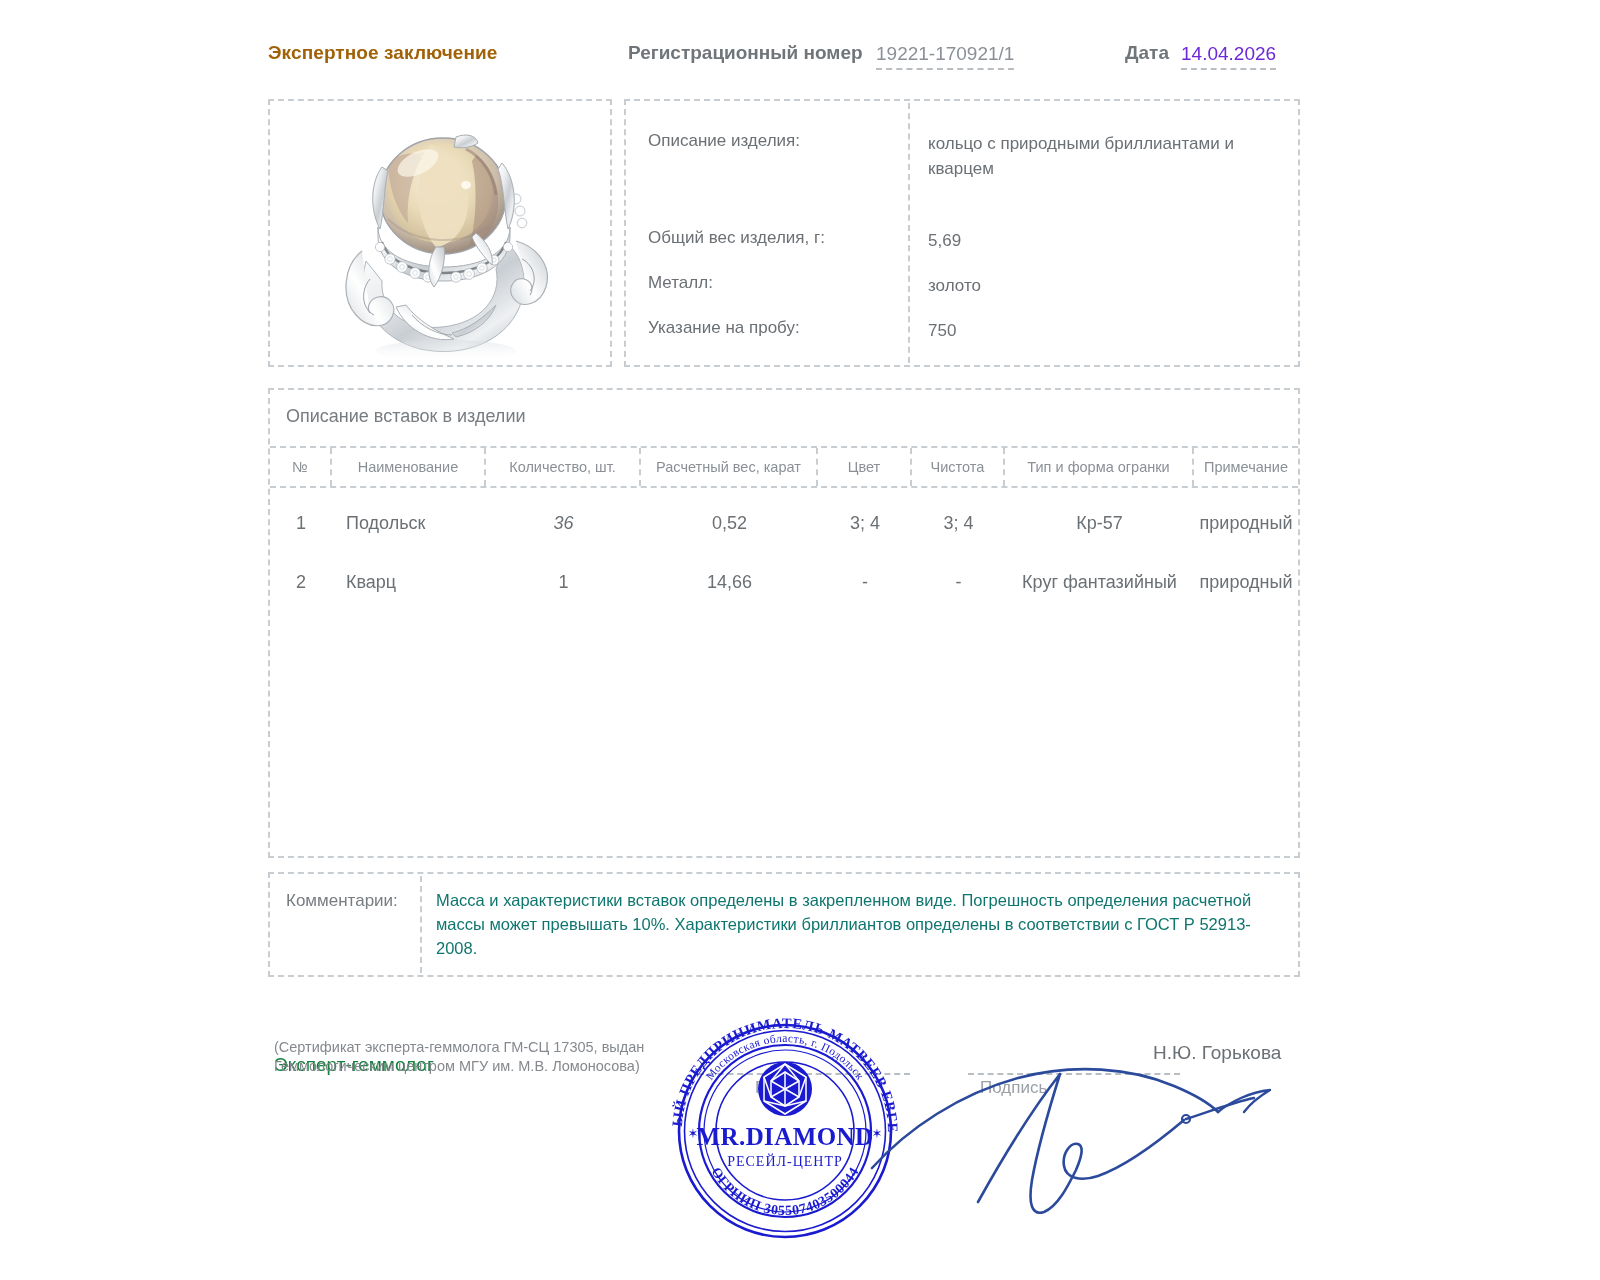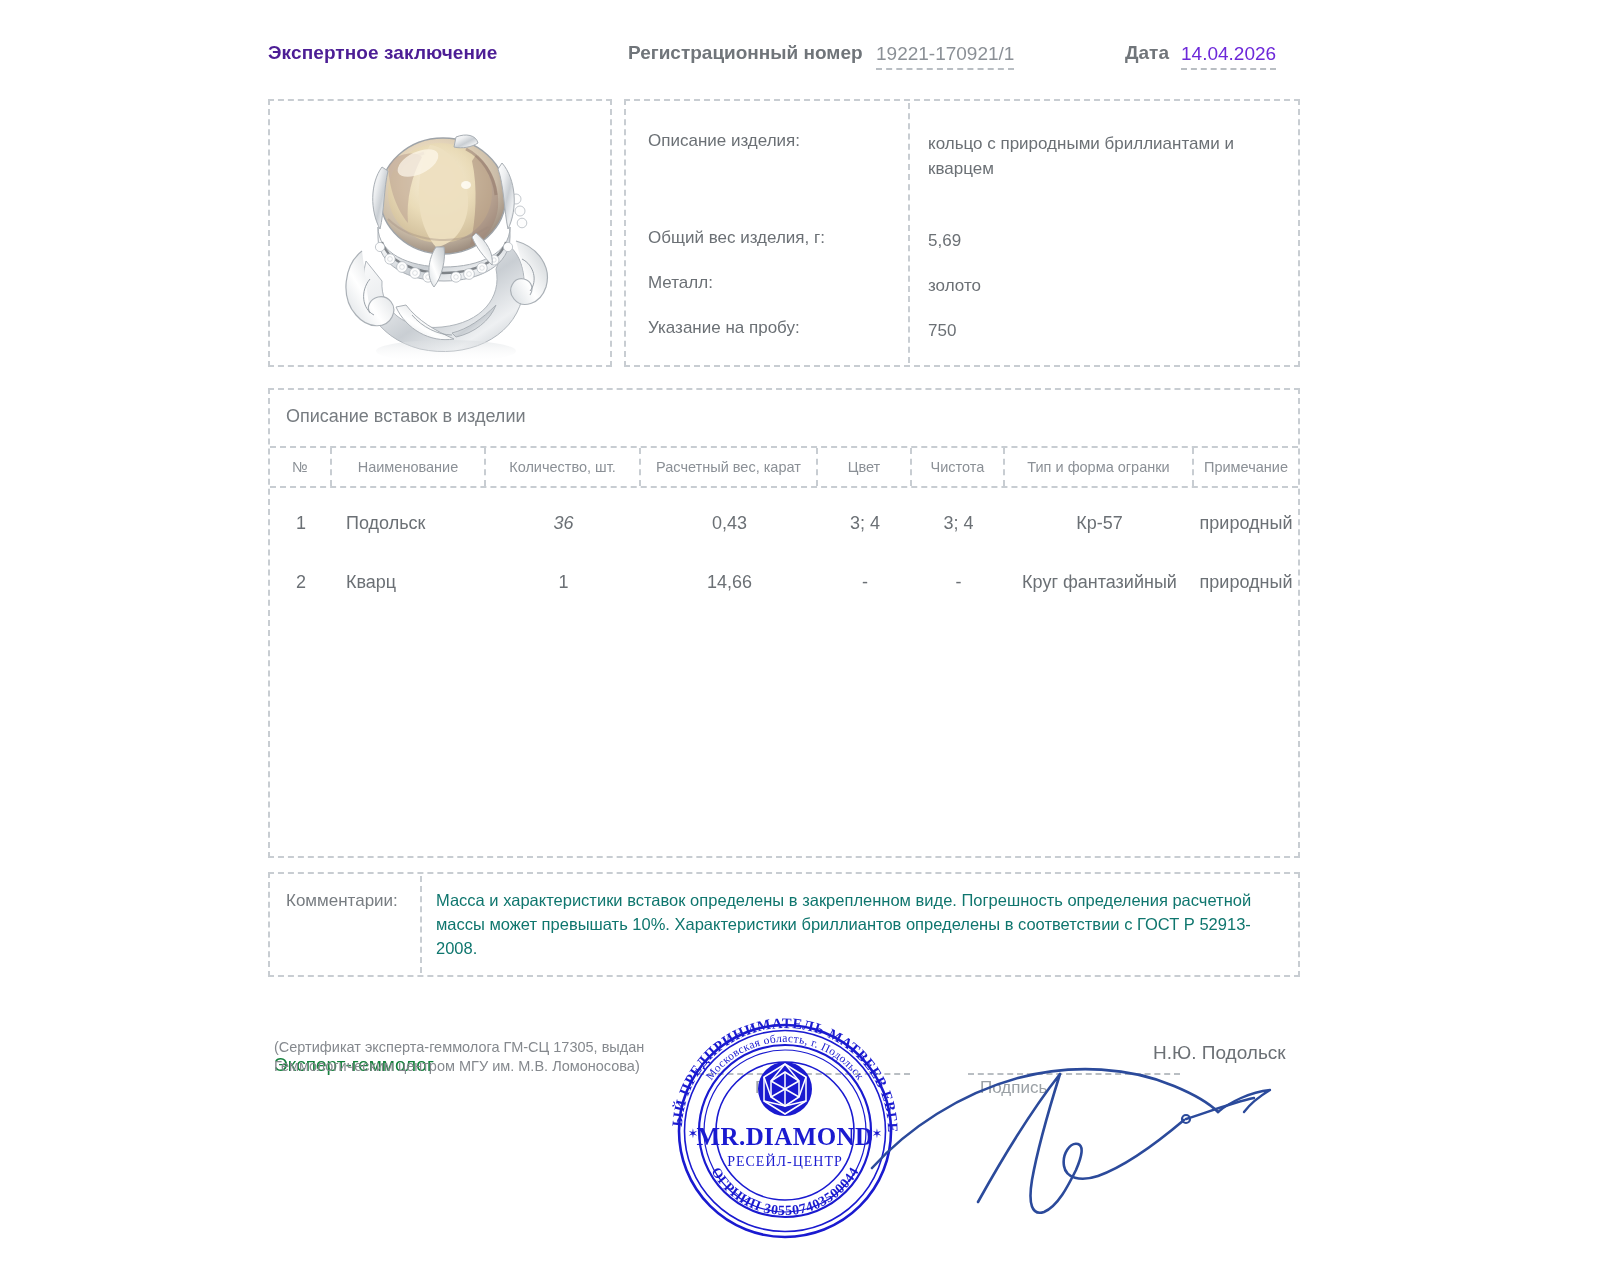--- a/index.html
+++ b/index.html
@@ -30,21 +30,21 @@
     top: 38px;
     width: 1032px;
     height: 40px;
   }
   .hdr-title {
     position: absolute;
     left: 0;
     top: 4px;
     font-size: 19px;
     font-weight: bold;
-    color: #4c1d95;
+    color: #a16207;
     letter-spacing: 0.1px;
     white-space: nowrap;
   }
   .hdr-reg-label {
     position: absolute;
     left: 360px;
     top: 4px;
     font-size: 19px;
     font-weight: bold;
     color: #70757a;
@@ -482,21 +482,21 @@
         <div class="th sep" style="left:548px; width:94px;">Цвет</div>
         <div class="th sep" style="left:642px; width:93px;">Чистота</div>
         <div class="th sep" style="left:735px; width:189px;">Тип и форма огранки</div>
         <div class="th" style="left:924px; width:104px;">Примечание</div>
       </div>
 
       <div class="trow" style="margin-top:6px;">
         <div class="td" style="left:0px;   width:62px;">1</div>
         <div class="td" style="left:62px;  width:154px; text-align:left; padding-left:14px;">Подольск</div>
         <div class="td" style="left:216px; width:155px;font-style:italic;">36</div>
-        <div class="td" style="left:371px; width:177px;">0,43</div>
+        <div class="td" style="left:371px; width:177px;">0,52</div>
         <div class="td" style="left:548px; width:94px;">3; 4</div>
         <div class="td" style="left:642px; width:93px;">3; 4</div>
         <div class="td" style="left:735px; width:189px;">Кр-57</div>
         <div class="td" style="left:924px; width:104px;">природный</div>
       </div>
 
       <div class="trow">
         <div class="td" style="left:0px;   width:62px;">2</div>
         <div class="td" style="left:62px;  width:154px; text-align:left; padding-left:14px;">Кварц</div>
         <div class="td" style="left:216px; width:155px;">1</div>
@@ -518,21 +518,21 @@
   <div class="footer">
     <div class="expert-title">Эксперт-геммолог</div>
     <div class="expert-cert">(Сертификат эксперта-геммолога ГМ-СЦ 17305, выдан Геммологическим центром МГУ им. М.В. Ломоносова)</div>
 
     <div class="pechat-line"></div>
     <div class="pechat-label">Печать</div>
 
     <div class="podpis-line"></div>
     <div class="podpis-label">Подпись</div>
 
-    <div class="expert-name">Н.Ю. Подольск</div>
+    <div class="expert-name">Н.Ю. Горькова</div>
 
     <div class="stamp-wrap">
       <svg width="250" height="250" viewBox="0 0 250 250" xmlns="http://www.w3.org/2000/svg">
         <defs>
           <path id="arcOuter" d="M 125,125 m -103,0 a 103,103 0 1,1 206,0" transform="rotate(0 125 125)" fill="none"></path>
           <path id="arcTopOut" d="M 22,125 A 103,103 0 0 1 228,125" fill="none"></path>
           <path id="arcTopIn" d="M 36,125 A 89,89 0 0 1 214,125" fill="none"></path>
           <path id="arcBotOut" d="M 27,125 A 98,98 0 0 0 223,125" fill="none"></path>
           <path id="arcBotIn" d="M 41,125 A 84,84 0 0 0 209,125" fill="none"></path>
         </defs>

